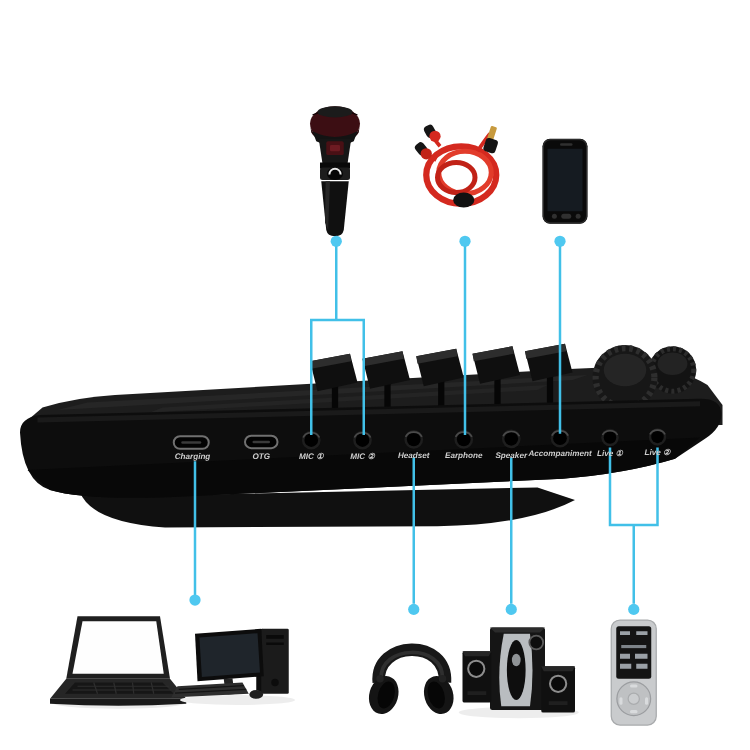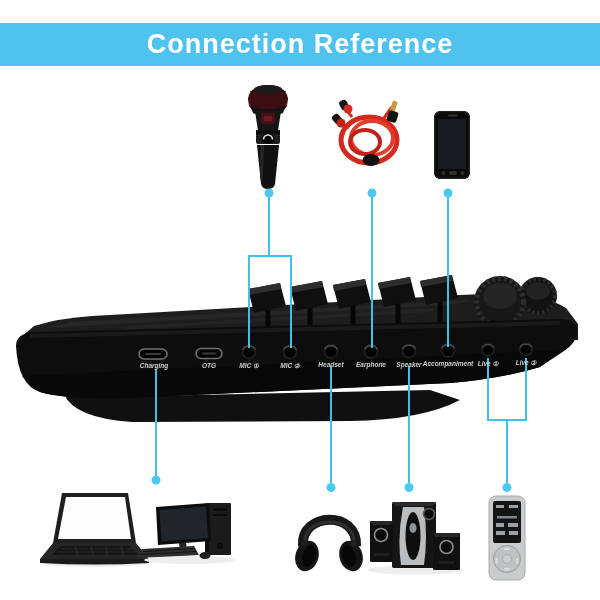--- a/index.html
+++ b/index.html
@@ -19,23 +19,20 @@
     position:absolute;transform:translateX(-50%);
     color:#cfcfcf;font-size:6.5px;font-style:italic;font-weight:bold;
     white-space:nowrap;line-height:1;
   }
 </style>
 </head>
 <body>
 
 <div class="canvas">
 
-  <div class="banner">
-    <span class="banner-text">Connection Reference</span>
-  </div>
 
   <svg class="diagram-svg" width="600" height="600" viewBox="0 0 600 600">
 
     <g>
 
       <path d="M64,394 Q74,418 132,422 L350,421 Q422,420 460,400 L430,390 L98,397 Z" fill="#101010"></path>
 
       <path d="M20,338 L34,326 Q60,318 92,316 L460,295 L505,293 Q546,295 566,308 L578,324 L578,340 L20,344 Z" fill="#1d1d1d"></path>
       <path d="M46,328 L458,304 L470,300 L70,322 Z" fill="#262626"></path>
       <path d="M120,330 L430,312 L438,308 L130,326 Z" fill="#242424"></path>

